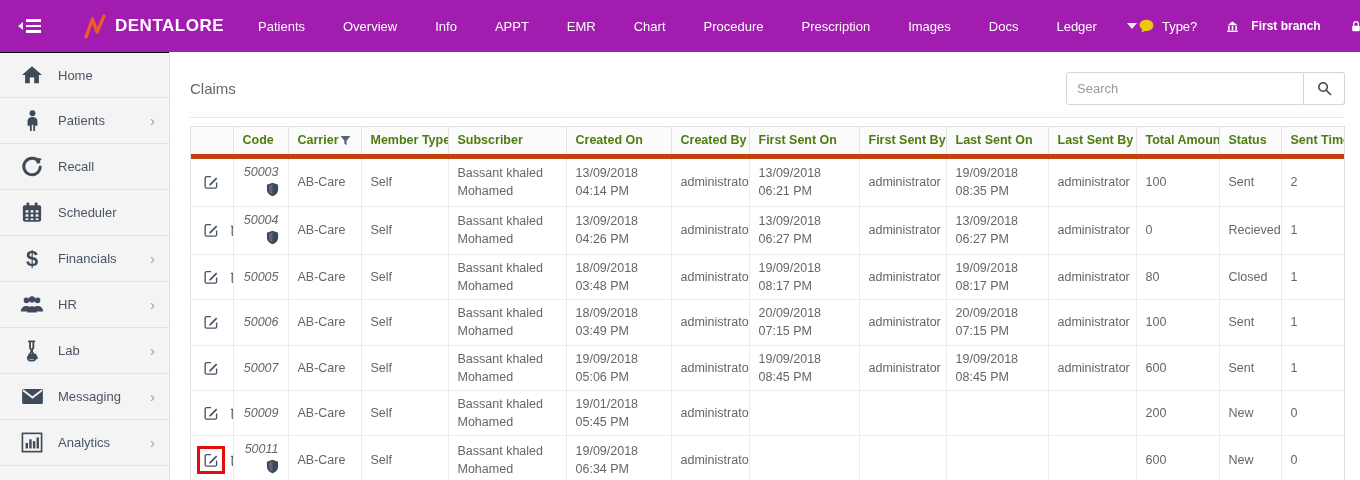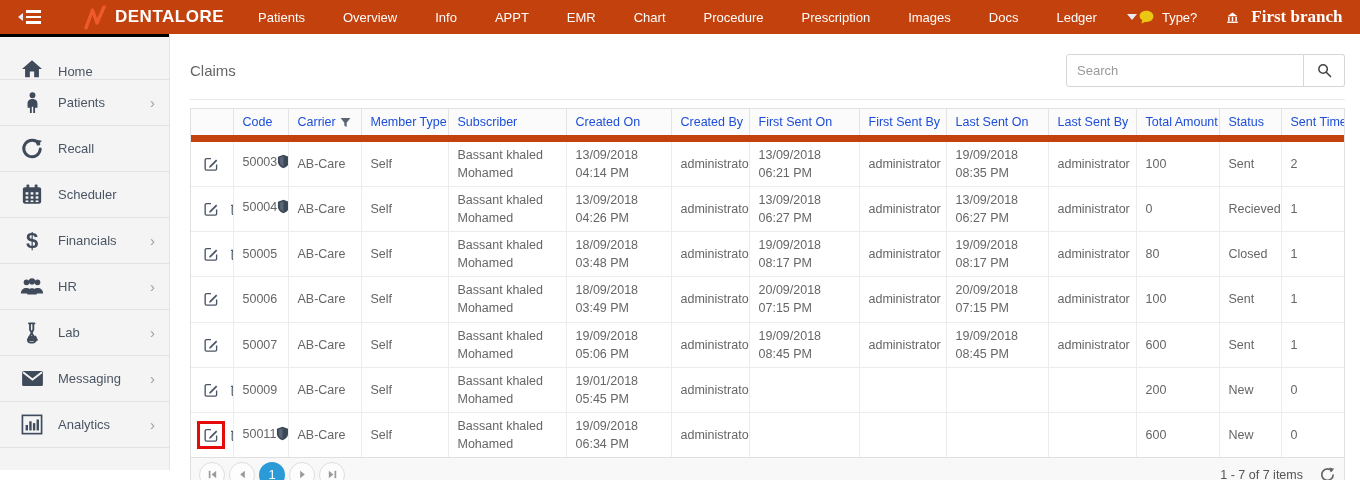--- a/index.html
+++ b/index.html
@@ -1,75 +1,75 @@
 <!DOCTYPE html>
 <html><head>
 <meta charset="utf-8">
 <style>
   * { margin:0; padding:0; box-sizing:border-box; }
   html,body { width:1360px; height:480px; overflow:hidden; background:#fff;
     font-family:"Liberation Sans", sans-serif; }
 
   
-  .topbar { height:34px; background:#c2410c; display:flex; align-items:center; color:#fff; }
+  .topbar { height:52px; background:#a21caf; display:flex; align-items:center; color:#fff; }
   .burger { display:flex; align-items:center; margin-left:18px; cursor:pointer; }
   .burger .tri { width:0; height:0; border-top:4px solid transparent; border-bottom:4px solid transparent;
     border-right:5px solid #e9edf2; margin-right:3px; }
   .burger .bars { display:flex; flex-direction:column; gap:3px; }
   .burger .bars i { display:block; width:15px; height:2.4px; background:#fff; }
   .brand { display:flex; align-items:center; margin-left:42px; margin-right:26px; }
   .brand svg { margin-right:8px; }
   .brand-name { font-size:17px; font-weight:bold; letter-spacing:.5px; color:#fff; }
   .nav-menu { display:flex; align-items:center; gap:38px; font-size:13px; margin-left:8px; }
   .nav-item { cursor:pointer; white-space:nowrap; color:#fdfdfd; }
   .nav-caret { margin-left:30px; cursor:pointer; width:0; height:0;
     border-left:5px solid transparent; border-right:5px solid transparent; border-top:6px solid #e9edf2; }
   .top-right { margin-left:auto; display:flex; align-items:center; gap:28px; padding-right:16px; }
   .top-chip { display:flex; align-items:center; gap:6px; font-size:13px; cursor:pointer; white-space:nowrap; }
-  .chip-branch { font-family:Liberation Serif, serif; font-weight:bold; font-size:17px;gap:11px; }
+  .chip-branch { font-family:Liberation Sans, sans-serif; font-weight:bold; font-size:12px;gap:11px; }
 
   
   .shell { display:flex; height:436px; }
   .sidebar { width:170px; background:#f4f4f4; border-right:1px solid #e4e4e4; }
   .side-item { height:46px; display:flex; align-items:center; border-bottom:1px solid #e2e2e2;
     padding:0 14px 0 20px; cursor:pointer; }
-  .side-item:first-child { border-top:3px solid #000000;align-items:flex-end; }
+  .side-item:first-child { border-top:1px solid #000000; }
   .side-icon { width:24px; display:flex; justify-content:center; align-items:center; color:#3f4a5a; }
   .side-label { margin-left:14px; font-size:13px; color:#4a5564; flex:1; }
   .side-chevron { color:#97a0ab; font-size:15px; }
   .dollar-glyph { font-size:22px; font-weight:bold; color:#3f4a5a; line-height:1; }
 
   .content { flex:1; background:#fff; padding:20px 15px 0 20px; }
   .toolbar { display:flex; align-items:center; justify-content:space-between;
     padding-bottom:12px; border-bottom:1px solid #e9e9e9; }
   .page-title { font-size:15px; color:#666; }
   .searchbox { display:flex;border-radius:8px; }
   .search-input { width:238px; height:33px; border:1px solid #d6d6d6; border-radius:3px 0 0 3px;
     padding:0 10px; font-size:13px; color:#555; outline:none; font-family:"Liberation Sans", sans-serif; }
   .search-input::placeholder { color:#9a9a9a; }
   .search-btn { width:41px; height:33px; border:1px solid #d6d6d6; border-left:none; background:#fff;
     border-radius:0 3px 3px 0; cursor:pointer; display:flex; align-items:center; justify-content:center; }
 
   
   .grid-wrap { margin-top:8px; width:1155px; border:1px solid #e0e0e0; }
   table { border-collapse:collapse; table-layout:fixed; width:1153px; font-size:12.5px; }
-  th { background:#fbfbfb; font-weight:normal; color:#1d4ed8; text-align:left; height:29px;
-    padding:4px 9px; border-right:1px solid #e4e4e4; border-bottom:7px solid #c2410c; cursor:pointer;
+  th { background:#fbfbfb; font-weight:bold; color:#4d7c0f; text-align:left; height:29px;
+    padding:4px 9px; border-right:1px solid #e4e4e4; border-bottom:5px solid #c2410c; cursor:pointer;
     white-space:nowrap; overflow:hidden; }
   th:last-child, td:last-child { border-right:none; }
   td { color:#666; height:42px; padding:4px 9px; border-right:1px solid #ececec;
     border-bottom:1px solid #ececec; vertical-align:middle; line-height:1.45; overflow:hidden; }
   tr:last-child td { border-bottom:none; }
   .th-flex { display:flex; align-items:flex-end; justify-content:space-between; }
   .icon-btn { background:none; border:none; cursor:pointer; padding:0; display:inline-flex;
     align-items:center; color:#4a5564; }
   .c-actions-inner { display:flex; align-items:center; gap:6px; }
   .edit-wrap { display:inline-flex; padding:3px; }
   .edit-wrap.highlight { outline:3px solid #e60b0b; outline-offset:0px; }
-  .code-cell { display:flex; flex-direction:row; align-items:flex-start; }
+  .code-cell { display:flex; flex-direction:column; align-items:flex-end;font-style:italic; }
   .code-cell .shield { align-self:flex-end; margin-top:1px; }
 
   
   .pager { width:1155px; height:34px; background:#f8f8f8; border:1px solid #e0e0e0; border-top:none;
     display:flex; align-items:center; padding:0 8px; }
   .pg-btn { width:26px; height:26px; border-radius:50%; border:1px solid #dedede; background:#fdfdfd;
     margin-right:4px; display:flex; align-items:center; justify-content:center; cursor:pointer; }
   .pg-num { width:26px; height:26px; border-radius:50%; background:#2b9bd7; color:#fff; border:none;
     font-size:13px; display:flex; align-items:center; justify-content:center; margin-right:4px; cursor:pointer; }
   .pg-info { margin-left:auto; font-size:12.5px; color:#555; display:flex; align-items:center; gap:16px; }

